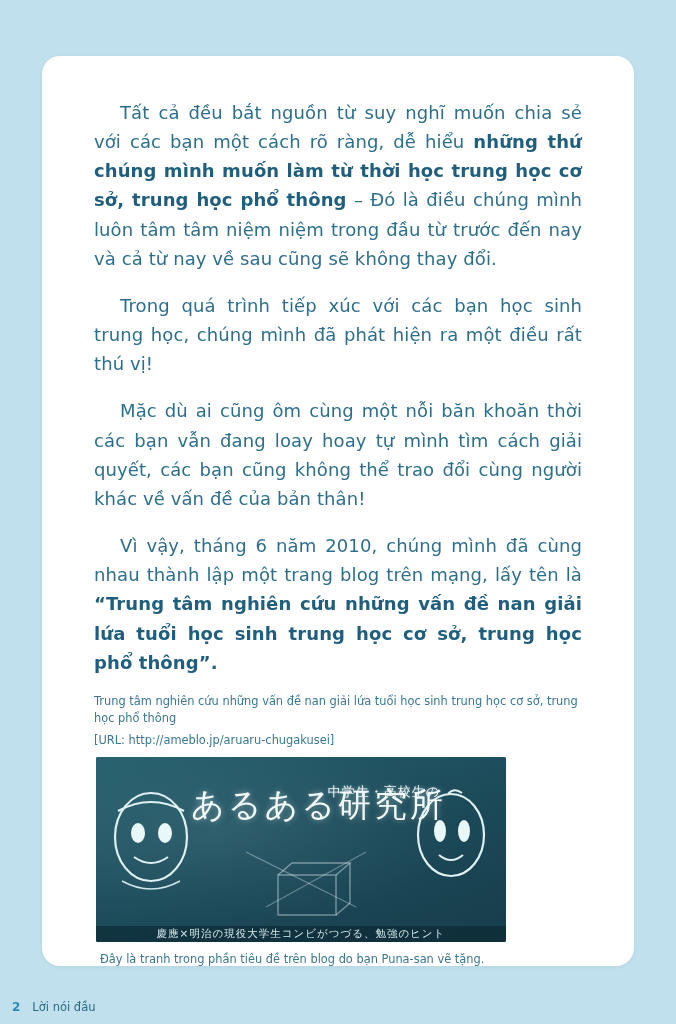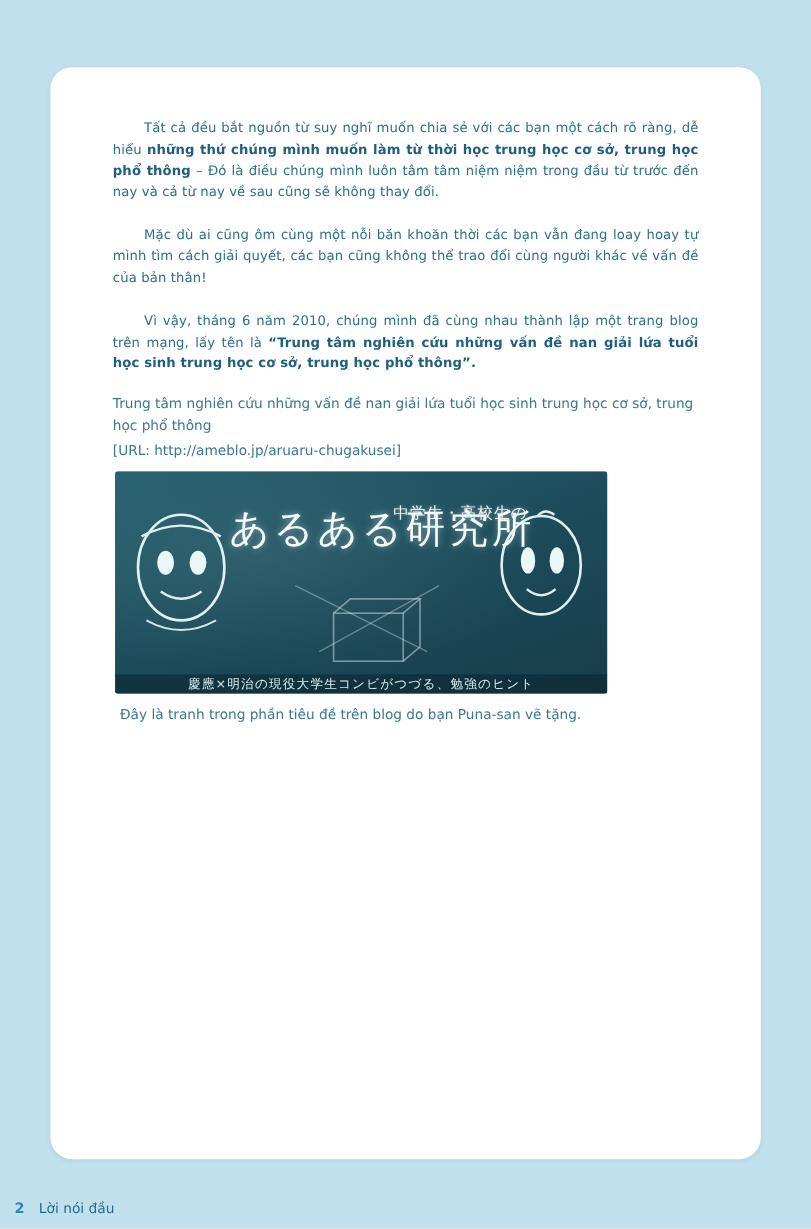--- a/index.html
+++ b/index.html
@@ -24,21 +24,21 @@
     border-radius: 18px;
     box-shadow: 0 1px 4px rgba(0,0,0,0.06);
     overflow: hidden;
   }
   .content {
     padding: 42px 52px 0 52px;
     color: #2b6b86;
   }
   p.para {
     margin: 0 0 18px 0;
-    font-size: 11px;
+    font-size: 18px;
     line-height: 1.62;
     text-align: justify;
     text-indent: 26px;
     color: #2d6f8a;
     letter-spacing: 0.1px;
   }
   p.para.last-block {
     margin-bottom: 0;
   }
   .b {
@@ -155,20 +155,23 @@
 </head>
 <body>
 
 <div class="page-sheet">
   <div class="content">
 
     <p class="para">
       <span>Tất cả đều bắt nguồn từ suy nghĩ muốn chia sẻ với các bạn một cách rõ ràng, dễ hiểu </span><span class="b">những thứ chúng mình muốn làm từ thời học trung học cơ sở, trung học phổ thông</span><span> – Đó là điều chúng mình luôn tâm tâm niệm niệm trong đầu từ trước đến nay và cả từ nay về sau cũng sẽ không thay đổi.</span>
     </p>
 
+    <p class="para">
+      <span>Trong quá trình tiếp xúc với các bạn học sinh trung học, chúng mình đã phát hiện ra một điều rất thú vị!</span>
+    </p>
 
 
     <p class="para">
       <span>Mặc dù ai cũng ôm cùng một nỗi băn khoăn thời các bạn vẫn đang loay hoay tự mình tìm cách giải quyết, các bạn cũng không thể trao đổi cùng người khác về vấn đề của bản thân!</span>
     </p>
 
     <p class="para last-block">
       <span>Vì vậy, tháng 6 năm 2010, chúng mình đã cùng nhau thành lập một trang blog trên mạng, lấy tên là </span><span class="b">“Trung tâm nghiên cứu những vấn đề nan giải lứa tuổi học sinh trung học cơ sở, trung học phổ thông”.</span>
     </p>
 

